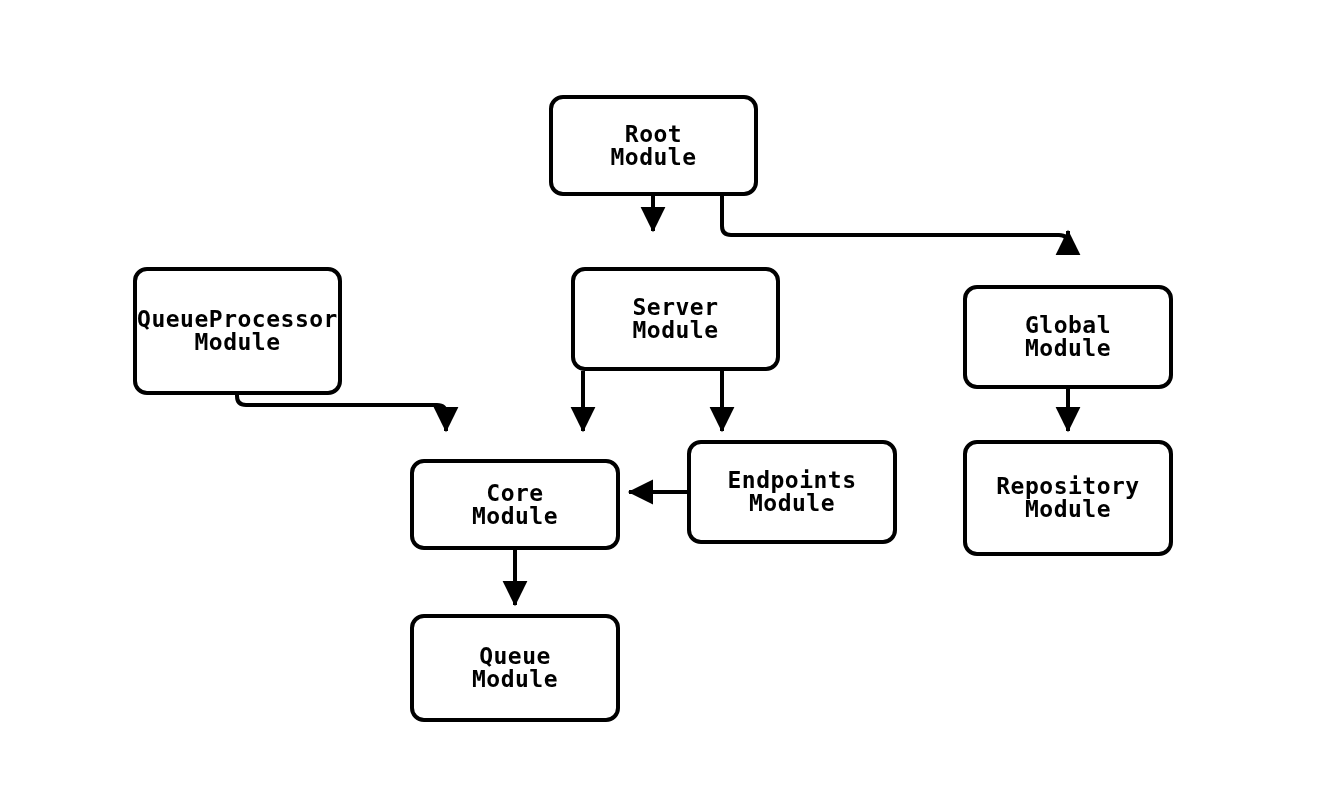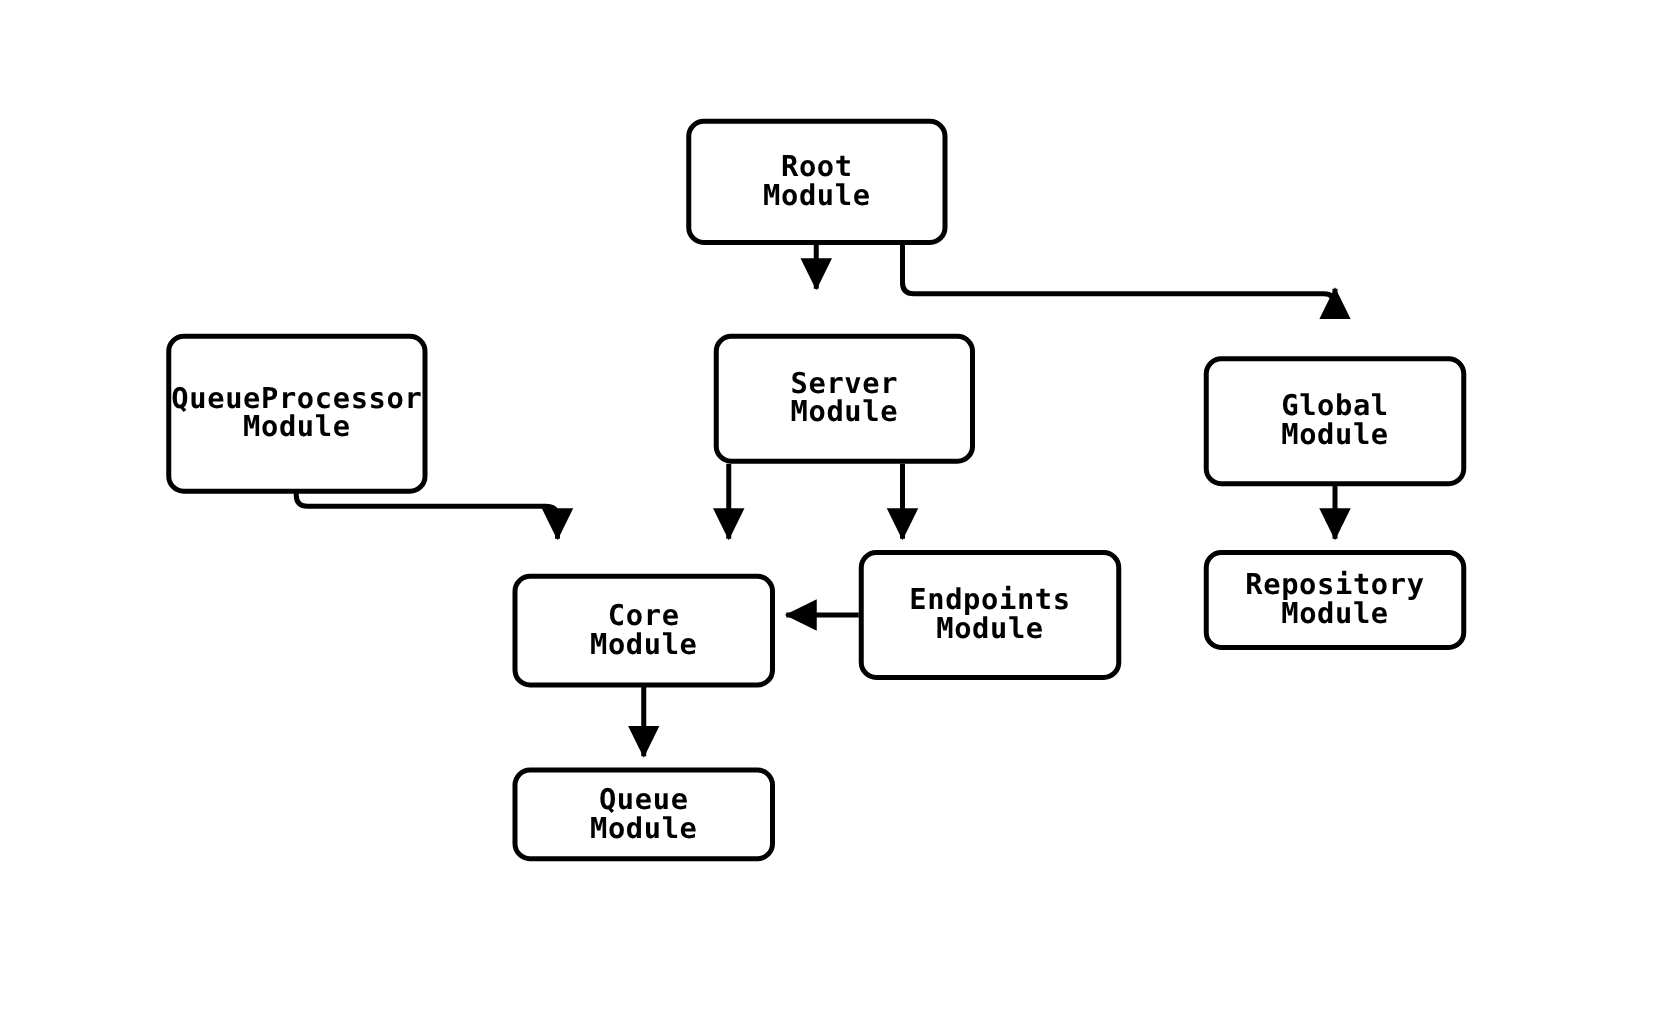--- a/index.html
+++ b/index.html
@@ -98,23 +98,23 @@
   <div class="node" style="left:410px; top:459px; width:210px; height:91px;">
     <div class="node-label">Core</div>
     <div class="node-label">Module</div>
   </div>
 
   <div class="node" style="left:687px; top:440px; width:210px; height:104px;">
     <div class="node-label">Endpoints</div>
     <div class="node-label">Module</div>
   </div>
 
-  <div class="node" style="left:963px; top:440px; width:210px; height:80px;">
+  <div class="node" style="left:963px; top:440px; width:210px; height:116px;">
     <div class="node-label">Repository</div>
     <div class="node-label">Module</div>
   </div>
 
-  <div class="node" style="left:410px; top:614px; width:210px; height:75px;">
+  <div class="node" style="left:410px; top:614px; width:210px; height:108px;">
     <div class="node-label">Queue</div>
     <div class="node-label">Module</div>
   </div>
 
 </div>
 
 </body></html>

